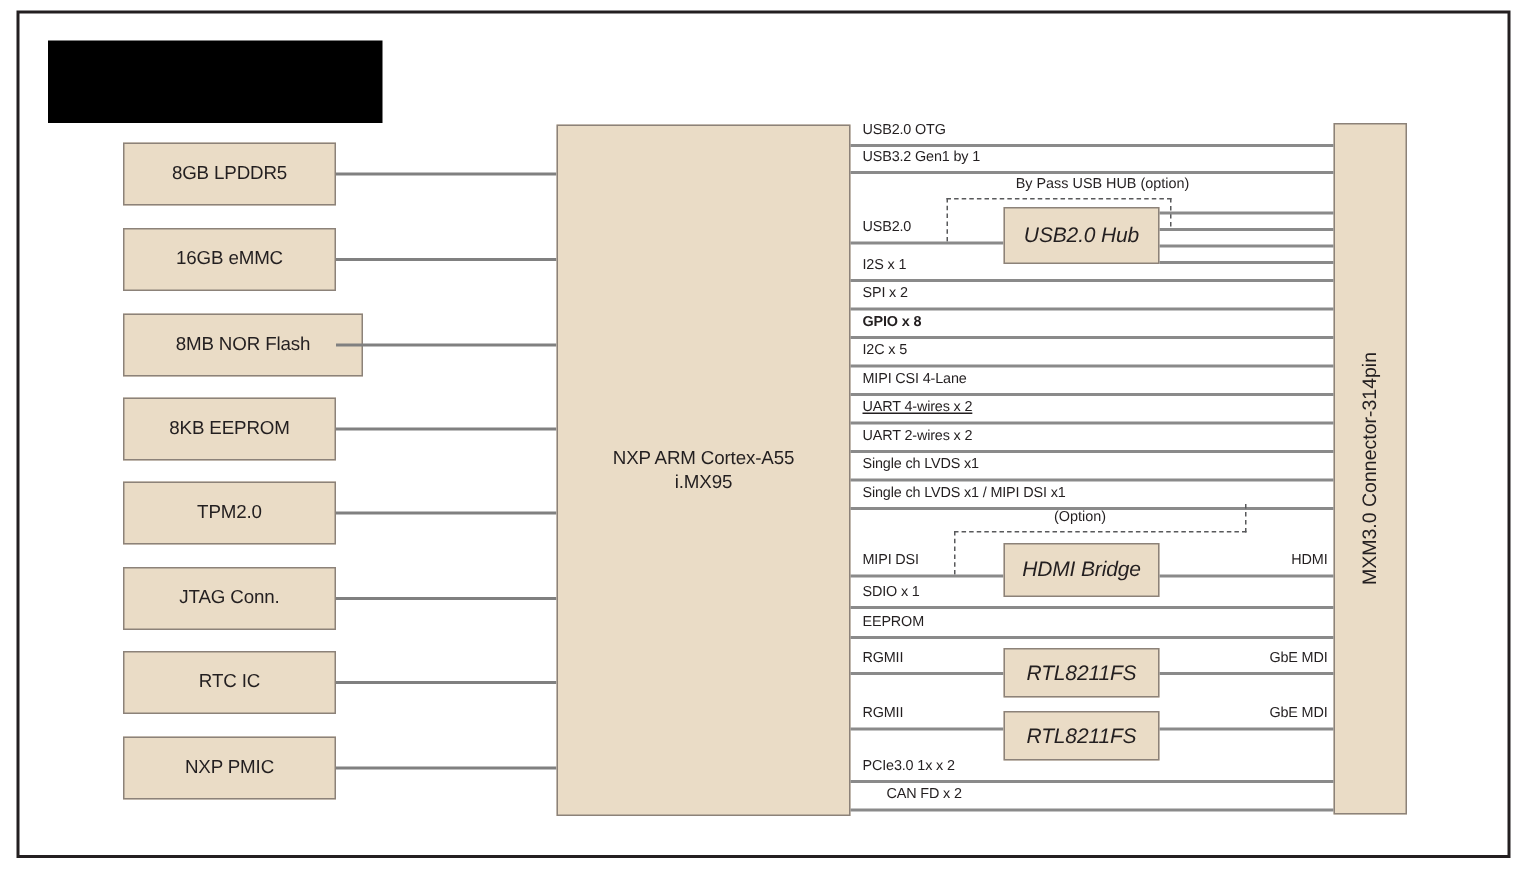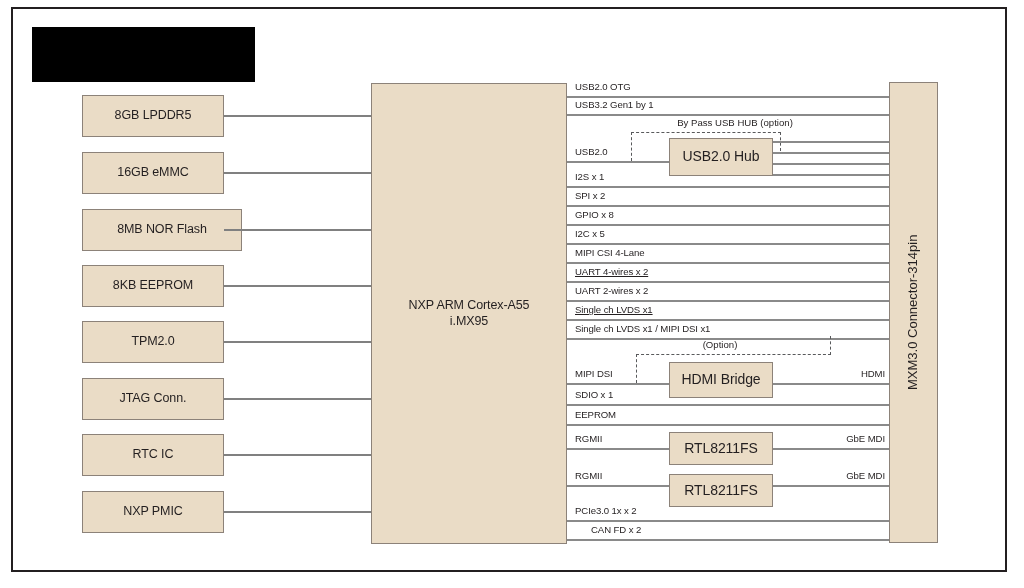--- a/index.html
+++ b/index.html
@@ -52,21 +52,21 @@
     color: #231f20;
     font-size: 12.5px;
     line-height: 1.25;
     letter-spacing: -0.1px;
   }
   .blk.left-mod { font-size: 12.5px; }
   .blk.soc {
     font-size: 12.5px;
     flex-direction: column;
   }
-  .blk.chip { font-size: 14px; }
+  .blk.chip { font-size: 14px; font-style: italic; }
   .blk.conn {
     font-size: 13px;
     writing-mode: vertical-rl;
     transform: rotate(180deg);
     letter-spacing: 0px;
     padding: 0;
   }
   
   .wire {
     position: absolute;
@@ -179,36 +179,36 @@
   <div class="wire bus" style="left:773px; top:152px; width:116px;"></div>
   <div class="wire bus" style="left:773px; top:163px; width:116px;"></div>
   <div class="wire bus" style="left:773px; top:174px; width:116px;"></div>
 
   <div class="iflabel" style="left:575px; top:171px;">I2S x 1</div>
   <div class="wire bus" style="left:567px; top:186px; width:322px;"></div>
 
   <div class="iflabel" style="left:575px; top:190px;">SPI x 2</div>
   <div class="wire bus" style="left:567px; top:205px; width:322px;"></div>
 
-  <div class="iflabel" style="left:575px; top:209px;">GPIO x 8</div>
+  <div class="iflabel" style="left:575px; top:209px;font-weight:bold;">GPIO x 8</div>
   <div class="wire bus" style="left:567px; top:224px; width:322px;"></div>
 
   <div class="iflabel" style="left:575px; top:228px;">I2C x 5</div>
   <div class="wire bus" style="left:567px; top:243px; width:322px;"></div>
 
   <div class="iflabel" style="left:575px; top:247px;">MIPI CSI 4-Lane</div>
   <div class="wire bus" style="left:567px; top:262px; width:322px;"></div>
 
   <div class="iflabel" style="left:575px; top:266px;text-decoration:underline;">UART 4-wires x 2</div>
   <div class="wire bus" style="left:567px; top:281px; width:322px;"></div>
 
   <div class="iflabel" style="left:575px; top:285px;">UART 2-wires x 2</div>
   <div class="wire bus" style="left:567px; top:300px; width:322px;"></div>
 
-  <div class="iflabel" style="left:575px; top:304px;text-decoration:underline;">Single ch LVDS x1</div>
+  <div class="iflabel" style="left:575px; top:304px;">Single ch LVDS x1</div>
   <div class="wire bus" style="left:567px; top:319px; width:322px;"></div>
 
   <div class="iflabel" style="left:575px; top:323px;">Single ch LVDS x1 / MIPI DSI x1</div>
   <div class="wire bus" style="left:567px; top:338px; width:322px;"></div>
 
   <div class="note" style="left:660px; top:339px; width:120px;">(Option)</div>
   <div class="dash-h" style="left:636px; top:354px; width:195px;"></div>
   <div class="dash-v" style="left:636px; top:354px; height:29px;"></div>
   <div class="dash-v" style="left:830px; top:336px; height:19px;"></div>
 

